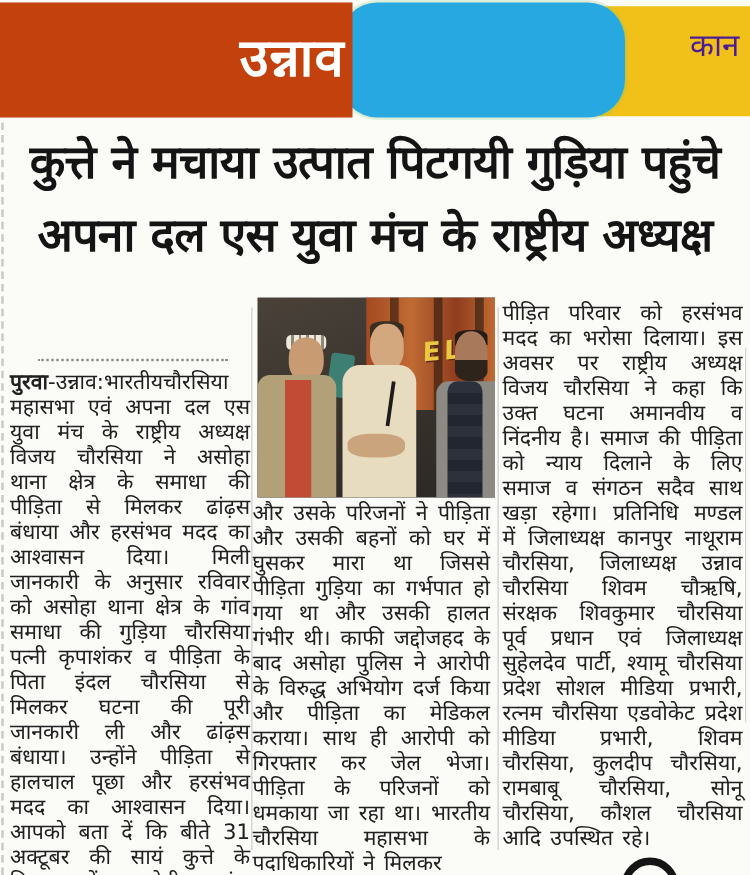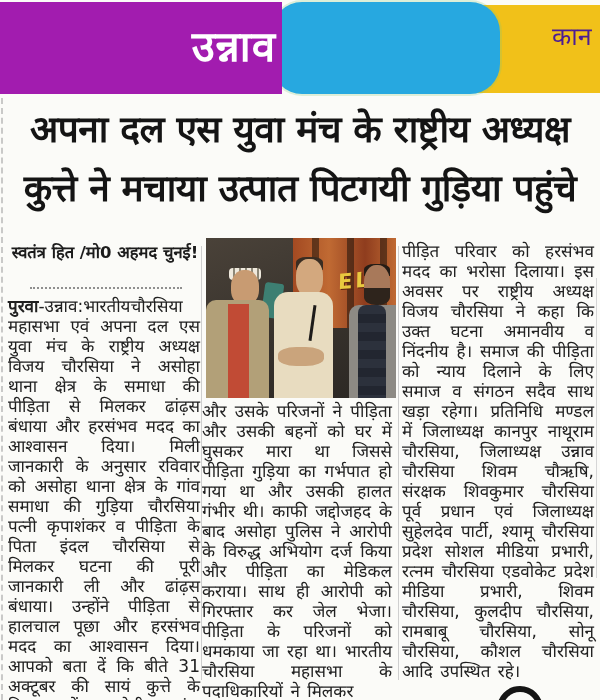--- a/index.html
+++ b/index.html
@@ -7,21 +7,21 @@
     position:relative; width:600px; height:700px; overflow:hidden;
     background:#fbfbf8;
     font-family:"DejaVu Sans","Liberation Sans",sans-serif;
   }
   
   .mast{position:absolute;top:2px;left:0;width:600px;height:92px;}
   .mast-yellow{position:absolute;left:428px;top:3px;width:172px;height:88px;
     background:#f1c119;border-radius:26px 0 0 26px;}
   .mast-cyan{position:absolute;left:272px;top:0;width:228px;height:92px;
     background:#27a8e0;border-radius:30px;box-shadow:0 0 0 2px rgba(130,200,120,.25);}
-  .mast-red{position:absolute;left:0;top:0;width:282px;height:92px;background:#a21caf;}
+  .mast-red{position:absolute;left:0;top:0;width:282px;height:92px;background:#c2410c;}
   .mast-city{position:absolute;right:6px;top:14px;color:#ffffff;font-size:42px;
     font-weight:bold;letter-spacing:1px;line-height:62px;white-space:nowrap;}
   .mast-right-label{position:absolute;left:552px;top:16px;color:#4c1d95;
     font-size:25px;font-weight:normal;white-space:nowrap;}
   
   .headline{position:absolute;top:100px;left:5px;width:590px;text-align:center;
     color:#141414;font-weight:bold;}
   .headline .hl{font-size:37px;line-height:59px;letter-spacing:-0.5px;white-space:nowrap;}
   
   .byline{position:absolute;left:10px;top:241px;width:190px;text-align:center;
@@ -90,25 +90,24 @@
   <div class="mast">
     <div class="mast-yellow"></div>
     <div class="mast-cyan"></div>
     <div class="mast-red">
       <div class="mast-city">उन्नाव</div>
     </div>
     <div class="mast-right-label">कान</div>
   </div>
 
   <div class="headline">
+    <div class="hl">कुत्ते ने मचाया उत्पात पिटगयी गुड़िया पहुंचे</div>
     <div class="hl">अपना दल एस युवा मंच के राष्ट्रीय अध्यक्ष</div>
-    <div class="hl">कुत्ते ने मचाया उत्पात पिटगयी गुड़िया पहुंचे</div>
   </div>
 
-  <div class="byline">स्वतंत्र हित /मो0 अहमद चुनई!</div>
   <div class="byline-rule"></div>
 
   <div class="coltext col1"><span class="lead-bold">पुरवा</span><span>-उन्नाव:भारतीयचौरसिया महासभा एवं अपना दल एस युवा मंच के राष्ट्रीय अध्यक्ष विजय चौरसिया ने असोहा थाना क्षेत्र के समाधा की पीड़िता से मिलकर ढांढ़स बंधाया और हरसंभव मदद का आश्वासन दिया। मिली जानकारी के अनुसार रविवार को असोहा थाना क्षेत्र के गांव समाधा की गुड़िया चौरसिया पत्नी कृपाशंकर व पीड़िता के पिता इंदल चौरसिया से मिलकर घटना की पूरी जानकारी ली और ढांढ़स बंधाया। उन्होंने पीड़िता से हालचाल पूछा और हरसंभव मदद का आश्वासन दिया। आपको बता दें कि बीते 31 अक्टूबर की सायं कुत्ते के विवाद में आरोपी मयंक दीक्षित</span></div>
 
   <div class="photo">
     <div class="ph-sign">
       <div class="ph-sign-bar" style="left:18%"></div>
       <div class="ph-sign-bar" style="left:52%"></div>
       <div class="ph-sign-bar" style="left:84%"></div>
       <div class="ph-sign-text">ELL</div>

